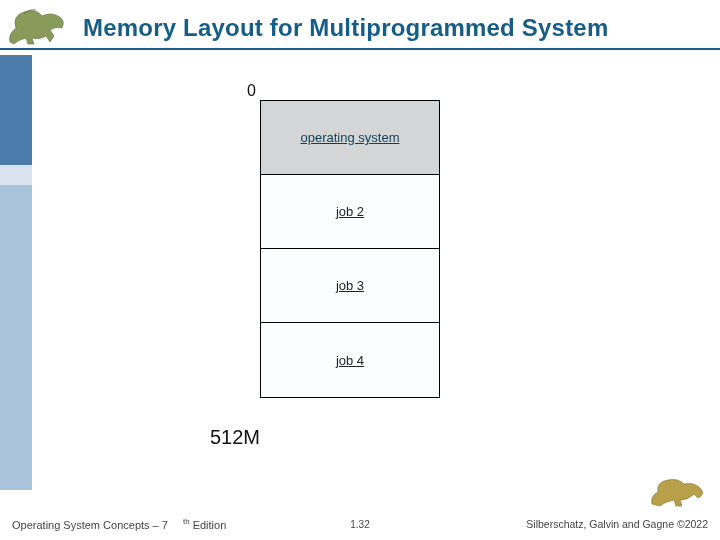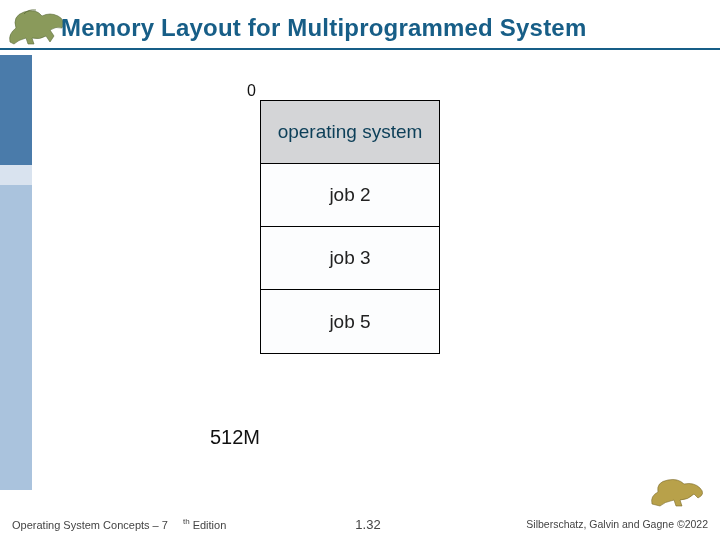--- a/index.html
+++ b/index.html
@@ -8,37 +8,37 @@
   .slide { position: relative; width: 720px; height: 540px; background: #fff; }
   
   .sidebar { position: absolute; left: 0; top: 55px; width: 32px; height: 435px; }
   .sidebar-top { width: 32px; height: 110px; background: #4a7baa; }
   .sidebar-mid { width: 32px; height: 20px; background: #d9e3ef; }
   .sidebar-bottom { width: 32px; height: 305px; background: #aac3dd; }
   
   .dino-left { position: absolute; left: 6px; top: 6px; width: 62px; height: 40px; }
   .dino-right { position: absolute; right: 14px; bottom: 32px; width: 56px; height: 34px; }
   
-  .title-wrap { position: absolute; left: 61px; top: 14px; width: 630px; }
+  .title-wrap { position: absolute; left: 83px; top: 14px; width: 630px; }
   .title { color: #175e87; font-weight: bold; font-size: 24px; letter-spacing: 0.2px; }
   .rule { position: absolute; left: 0; top: 48px; width: 720px; height: 2px; background: #175e87; }
   
   .figure { position: absolute; left: 230px; top: 84px; width: 260px; }
   .addr-zero { position: absolute; left: 17px; top: -2px; font-size: 16px; color: #111; }
   .addr-max  { position: absolute; left: -20px; top: 342px; font-size: 20px; color: #111; }
   
   .memtable { position: absolute; left: 30px; top: 16px; width: 180px; border: 1.5px solid #000; }
-  .memrow { height: 63px; border-bottom: 1.5px solid #000; background: #fcfdfe; display:flex; align-items:center; justify-content:center; font-size: 19px; color: #222; }
+  .memrow { height: 74px; border-bottom: 1.5px solid #000; background: #fcfdfe; display:flex; align-items:center; justify-content:center; font-size: 13px; color: #222; text-decoration: underline; }
   .memrow:last-child { border-bottom: none; }
   .os-row { background: #d4d5d7; color: #0c3f58; }
   
   .footer { position: absolute; left: 0; bottom: 0; width: 720px; height: 28px; display: flex; align-items: center; justify-content: space-between; padding: 0 12px 4px 12px; }
   .foot-left { font-size: 11px; color: #444; }
   .foot-left sup { font-size: 8px; padding-left: 15px; }
-  .foot-center { font-size: 13px; color: #444; position:absolute; left: 50%; transform: translateX(-50%); margin-left: 8px; }
+  .foot-center { font-size: 10px; color: #444; position:absolute; left: 50%; transform: translateX(-50%); }
   .foot-right { font-size: 10.5px; color: #444; }
 </style>
 </head>
 <body>
 
 <div class="slide">
 
   <div class="sidebar">
     <div class="sidebar-top"></div>
     <div class="sidebar-mid"></div>
@@ -55,21 +55,21 @@
   </div>
   <div class="rule"></div>
 
   <div class="figure">
     <div class="addr-zero">0</div>
     <div class="addr-max">512M</div>
     <div class="memtable" id="memtable">
         <div class="memrow os-row">operating system</div>
         <div class="memrow">job 2</div>
         <div class="memrow">job 3</div>
-        <div class="memrow">job 5</div>
+        <div class="memrow">job 4</div>
       </div>
   </div>
 
   <svg class="dino-right" viewBox="0 0 56 34">
     <path d="M2 30 Q0 22 8 18 Q6 8 18 6 Q28 4 34 10 Q44 8 50 14 Q56 20 48 24 L44 20 Q38 26 30 26 L32 32 L26 32 L24 26 Q14 28 10 32 Z" fill="#b8a14a" stroke="#7a6a2a" stroke-width="0.6"></path>
   </svg>
 
   <div class="footer">
     <div class="foot-left">
       <span>Operating System Concepts – 7</span><sup>th</sup><span> Edition</span>

